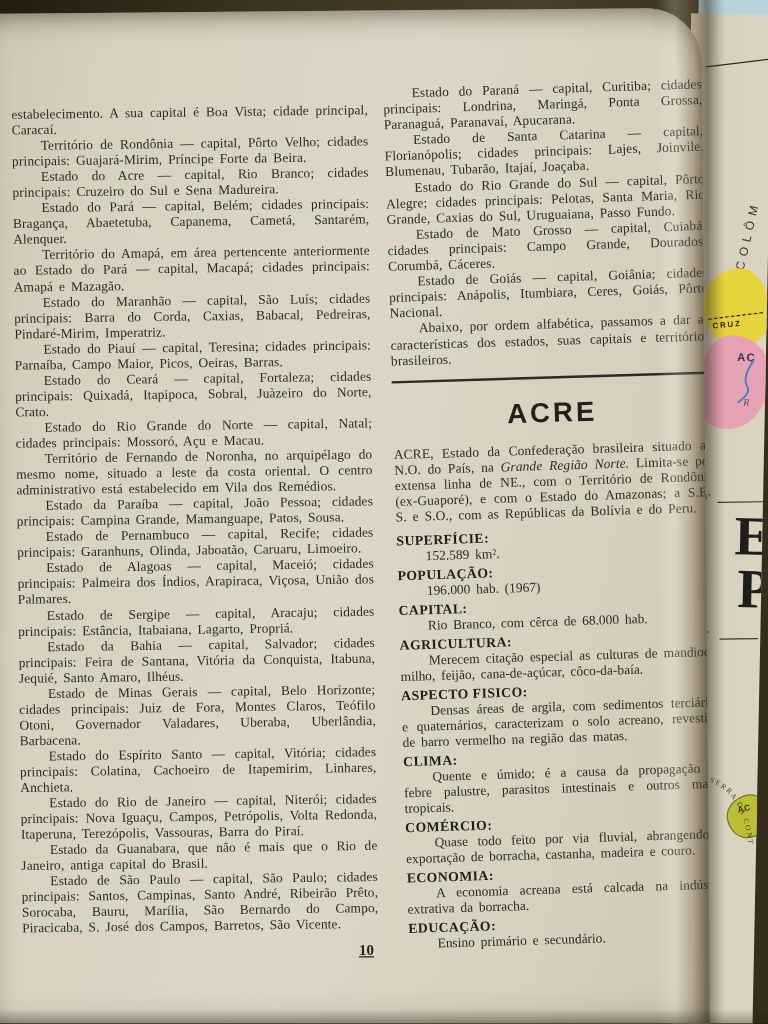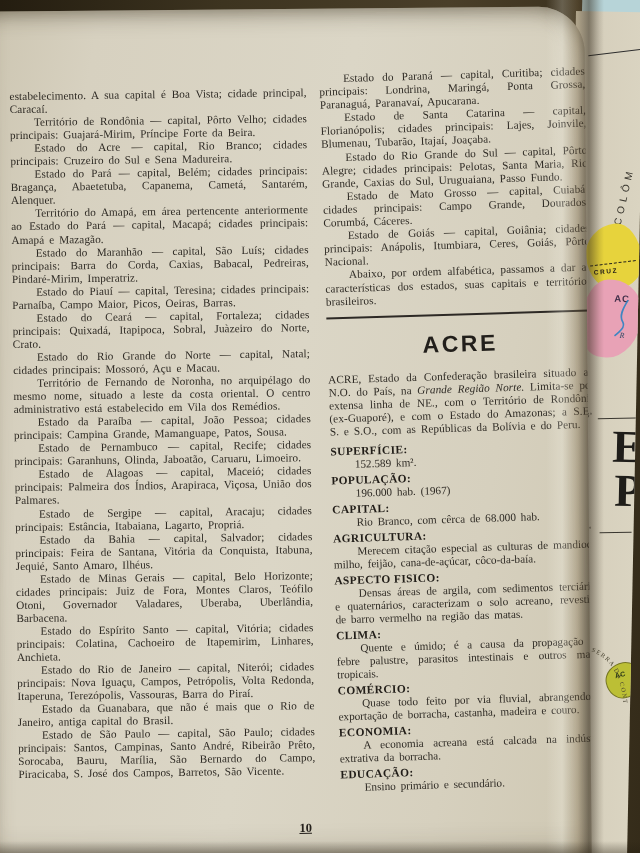--- a/index.html
+++ b/index.html
@@ -61,21 +61,21 @@
   .col-right .para{line-height:13.1px;}
   .noindent{text-indent:0;}
   .rule{border:0;border-top:2px solid #2d2925;margin:9px 0 15px;}
   .acre-title{margin:0 0 12px;font-family:"Liberation Sans","DejaVu Sans",sans-serif;font-size:23px;
     font-weight:700;letter-spacing:2.5px;text-align:center;color:#221f1b;}
   .intro{margin-bottom:7px;}
   .section{margin-top:3px;}
   .sec-label{font-weight:700;font-size:11.4px;letter-spacing:.4px;color:#211d18;line-height:13px;}
   .sec-text{margin:0;font-size:11.2px;line-height:13px;text-align:justify;text-indent:24px;
     color:#2e2a24;word-spacing:2px;}
-  .page-number{position:absolute;left:304px;top:812px;font-weight:700;font-size:12.5px;color:#26221d;text-decoration:underline;}
+  .page-number{position:absolute;left:304px;top:776px;font-weight:700;font-size:12.5px;color:#26221d;text-decoration:underline;}
 </style>
 </head>
 <body>
 
 <div class="scene">
 
   <div class="blue-corner"></div>
 
   <div class="facing-page">
     <div class="m-borderline"></div>

